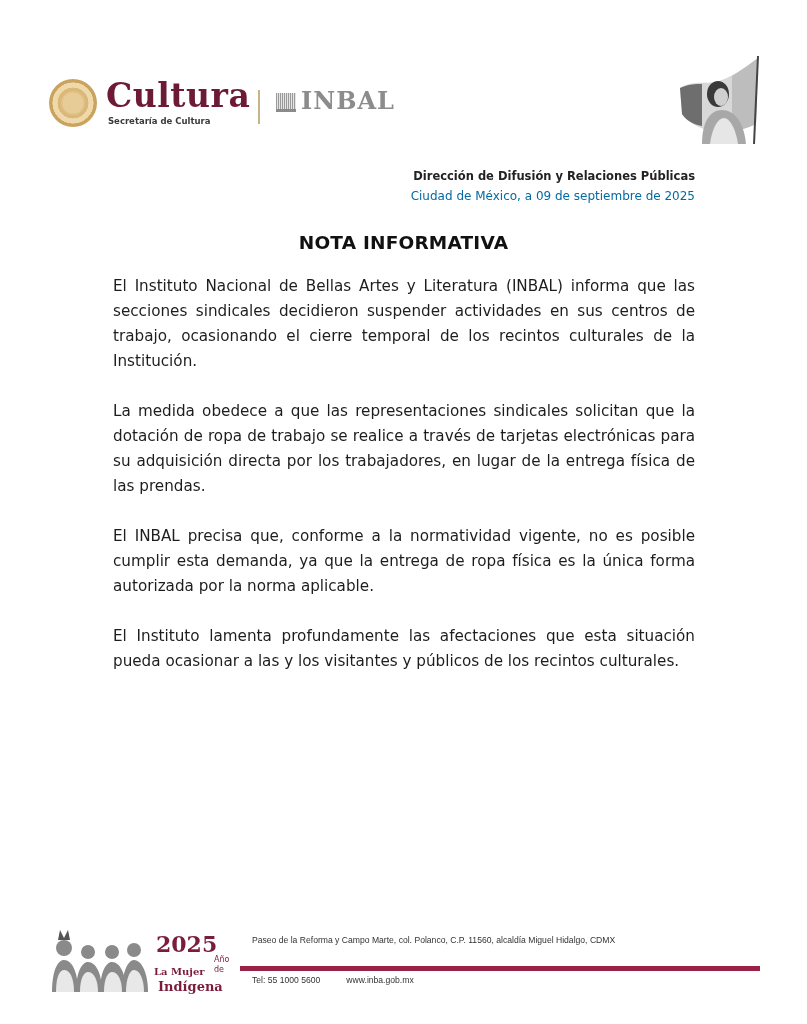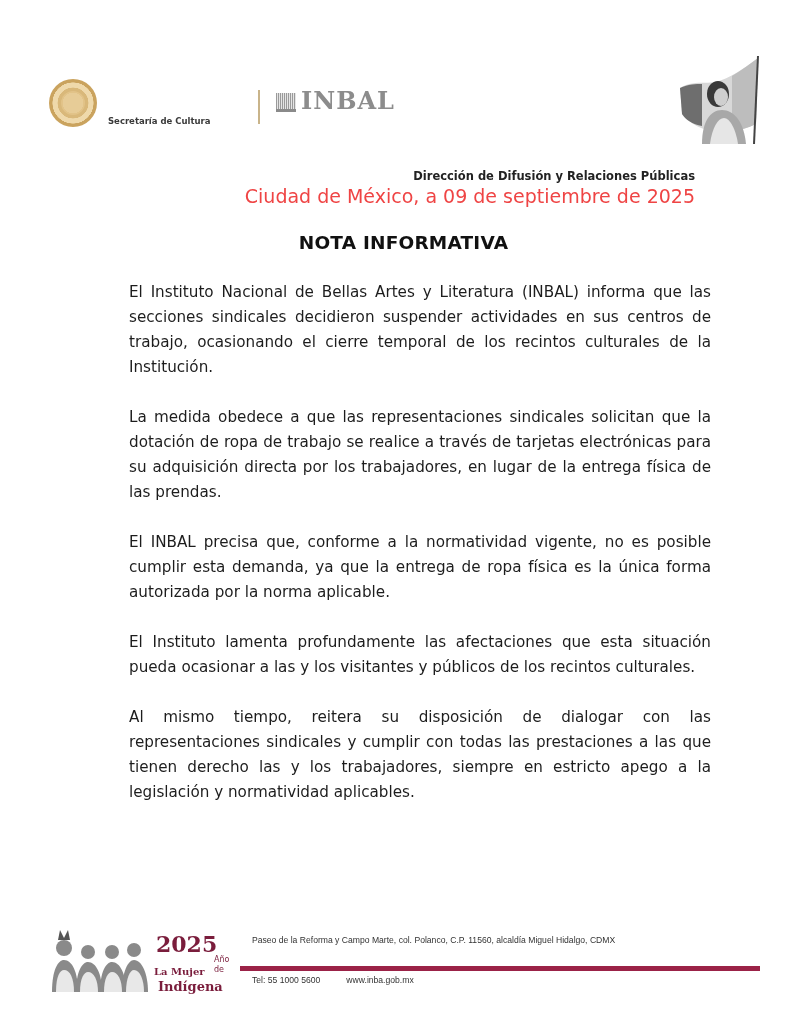--- a/index.html
+++ b/index.html
@@ -13,25 +13,25 @@
     .cultura-sub { position: absolute; left: 108px; top: 116px; font-family: "DejaVu Sans", sans-serif; font-weight: bold; font-size: 8.5px; color: #3a3a3a; }
     .vsep { position: absolute; left: 258px; top: 90px; width: 2px; height: 34px; background: #c9b48a; }
     .inbal-mark { position: absolute; left: 276px; top: 93px; width: 20px; height: 16px;
                   background: repeating-linear-gradient(90deg, #9a9a9a 0 1px, #e5e5e5 1px 2px); border-bottom: 3px solid #8a8a8a; }
     .inbal-word { position: absolute; left: 301px; top: 86px; font-family: "DejaVu Serif", serif; font-weight: bold; font-size: 24px; color: #8c8c8c; letter-spacing: 1px; line-height: 30px; }
 
     .flag-illustration { position: absolute; left: 672px; top: 54px; width: 92px; height: 92px; }
 
     .meta { position: absolute; right: 112px; top: 167px; text-align: right; }
     .meta-dept { font-weight: bold; font-size: 11.5px; color: #222; line-height: 18px; }
-    .meta-date { font-size: 19px; color: #ef4444; line-height: 22px; }
+    .meta-date { font-size: 12px; color: #0369a1; line-height: 22px; }
 
     .title { position: absolute; left: 0; width: 807px; top: 232px; text-align: center; font-weight: bold; font-size: 18.5px; color: #111; letter-spacing: 0.2px; }
 
-    .body { position: absolute; left: 113px; top: 280px; width: 582px; margin-left: 16px; }
+    .body { position: absolute; left: 113px; top: 274px; width: 582px; }
     .para { font-size: 15.2px; line-height: 25px; text-align: justify; margin: 0 0 25px 0; color: #1d1d1d; }
 
     .footer-left { position: absolute; left: 48px; top: 928px; width: 180px; height: 70px; }
     .women-illus { position: absolute; left: 0; top: 2px; width: 102px; height: 62px; }
     .year-2025 { position: absolute; left: 108px; top: 4px; font-family: "DejaVu Serif", serif; font-weight: bold; font-size: 22px; color: #7a1d3c; line-height: 24px; }
     .ano-de { position: absolute; left: 126px; top: 27px; font-size: 8px; color: #7a1d3c; line-height: 10px; margin-left: 40px; }
     .la-mujer { position: absolute; left: 106px; top: 36px; font-family: "DejaVu Serif", serif; font-weight: bold; font-size: 10px; color: #7a1d3c; line-height: 16px; }
     .indigena { position: absolute; left: 110px; top: 51px; font-family: "DejaVu Serif", serif; font-weight: bold; font-size: 13px; color: #7a1d3c; line-height: 15px; text-align: center; }
 
     .footer-address { position: absolute; left: 252px; top: 935px; font-family: Liberation Sans, sans-serif; font-size: 8.6px; color: #333; line-height: 11px; white-space: nowrap; }
@@ -39,20 +39,21 @@
     .footer-contact .web { margin-left: 26px; }
     .footer-bar { position: absolute; left: 240px; top: 966px; width: 520px; height: 5px; background: #9b2247; }
   </style>
 </head>
 <body>
 
 <div class="header">
   <div class="seal">
       <div class="seal-inner"></div>
     </div>
+  <div class="cultura-word">Cultura</div>
   <div class="cultura-sub">Secretaría de Cultura</div>
   <div class="vsep"></div>
   <div class="inbal-mark"></div>
   <div class="inbal-word">INBAL</div>
 
   <svg class="flag-illustration" viewBox="0 0 92 92">
     <path d="M8 34 C20 26 34 30 44 28 C58 24 70 16 86 4 L84 70 C70 76 56 80 44 78 C30 76 18 70 10 60 Z" fill="#d8d8d8"></path>
     <path d="M8 34 C16 30 24 30 30 30 L30 72 C20 70 14 66 10 60 Z" fill="#6e6e6e"></path>
     <path d="M60 22 C70 16 78 10 86 4 L84 70 C76 74 68 76 60 77 Z" fill="#bdbdbd"></path>
     <line x1="86" y1="2" x2="82" y2="90" stroke="#444" stroke-width="2"></line>
@@ -68,21 +69,20 @@
   <div class="meta-date">Ciudad de México, a 09 de septiembre de 2025</div>
 </div>
 
 <div class="title">NOTA INFORMATIVA</div>
 
 <div class="body">
   <p class="para">El Instituto Nacional de Bellas Artes y Literatura (INBAL) informa que las secciones sindicales decidieron suspender actividades en sus centros de trabajo, ocasionando el cierre temporal de los recintos culturales de la Institución.</p>
   <p class="para">La medida obedece a que las representaciones sindicales solicitan que la dotación de ropa de trabajo se realice a través de tarjetas electrónicas para su adquisición directa por los trabajadores, en lugar de la entrega física de las prendas.</p>
   <p class="para">El INBAL precisa que, conforme a la normatividad vigente, no es posible cumplir esta demanda, ya que la entrega de ropa física es la única forma autorizada por la norma aplicable.</p>
   <p class="para">El Instituto lamenta profundamente las afectaciones que esta situación pueda ocasionar a las y los visitantes y públicos de los recintos culturales.</p>
-  <p class="para">Al mismo tiempo, reitera su disposición de dialogar con las representaciones sindicales y cumplir con todas las prestaciones a las que tienen derecho las y los trabajadores, siempre en estricto apego a la legislación y normatividad aplicables.</p>
 </div>
 
 <div class="footer-left">
   <svg class="women-illus" viewBox="0 0 102 62">
     <g fill="#8a8a8a">
       <circle cx="16" cy="18" r="8"></circle>
         <path d="M4 62 C4 40 10 30 16 30 C24 30 30 42 30 62 Z"></path>
       <path d="M10 10 L12 0 L16 8 L20 0 L22 10 Z" fill="#555"></path>
       <circle cx="40" cy="22" r="7"></circle>
         <path d="M28 62 C28 42 34 32 40 32 C48 32 54 44 54 62 Z"></path>

